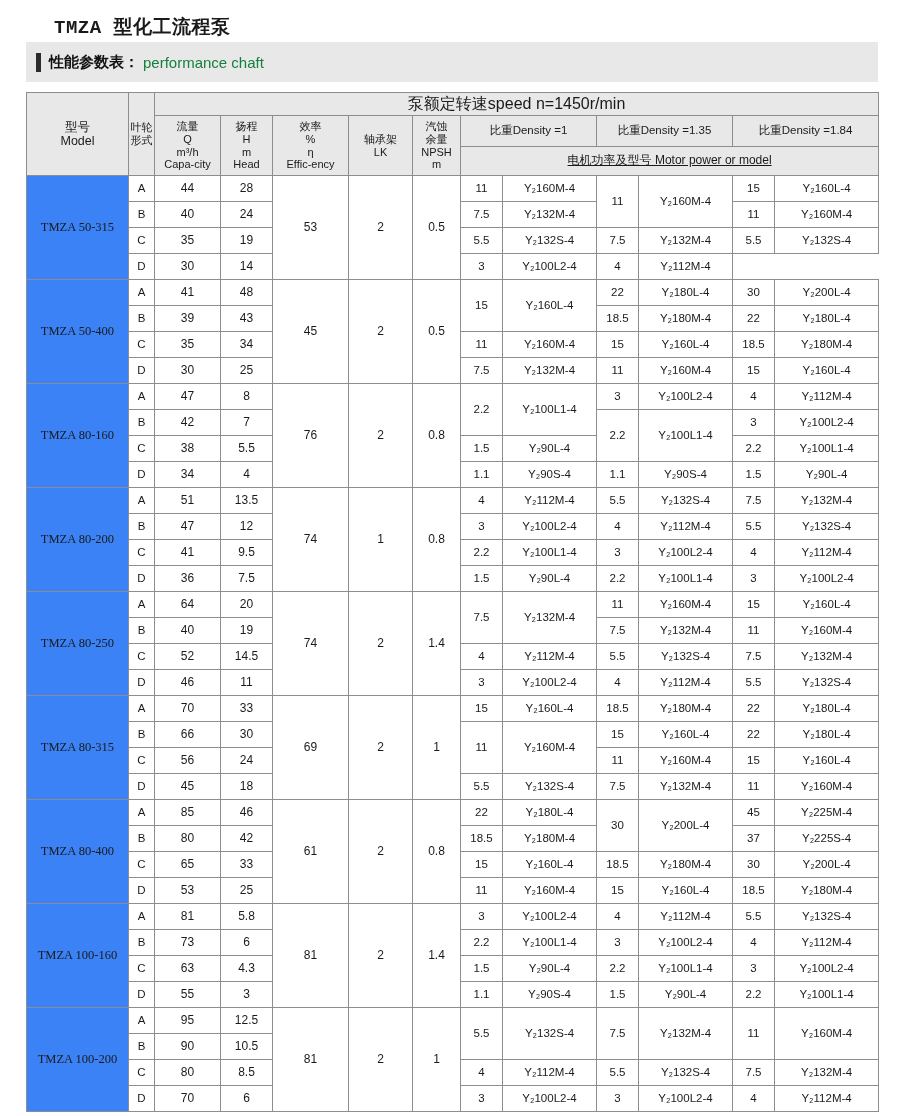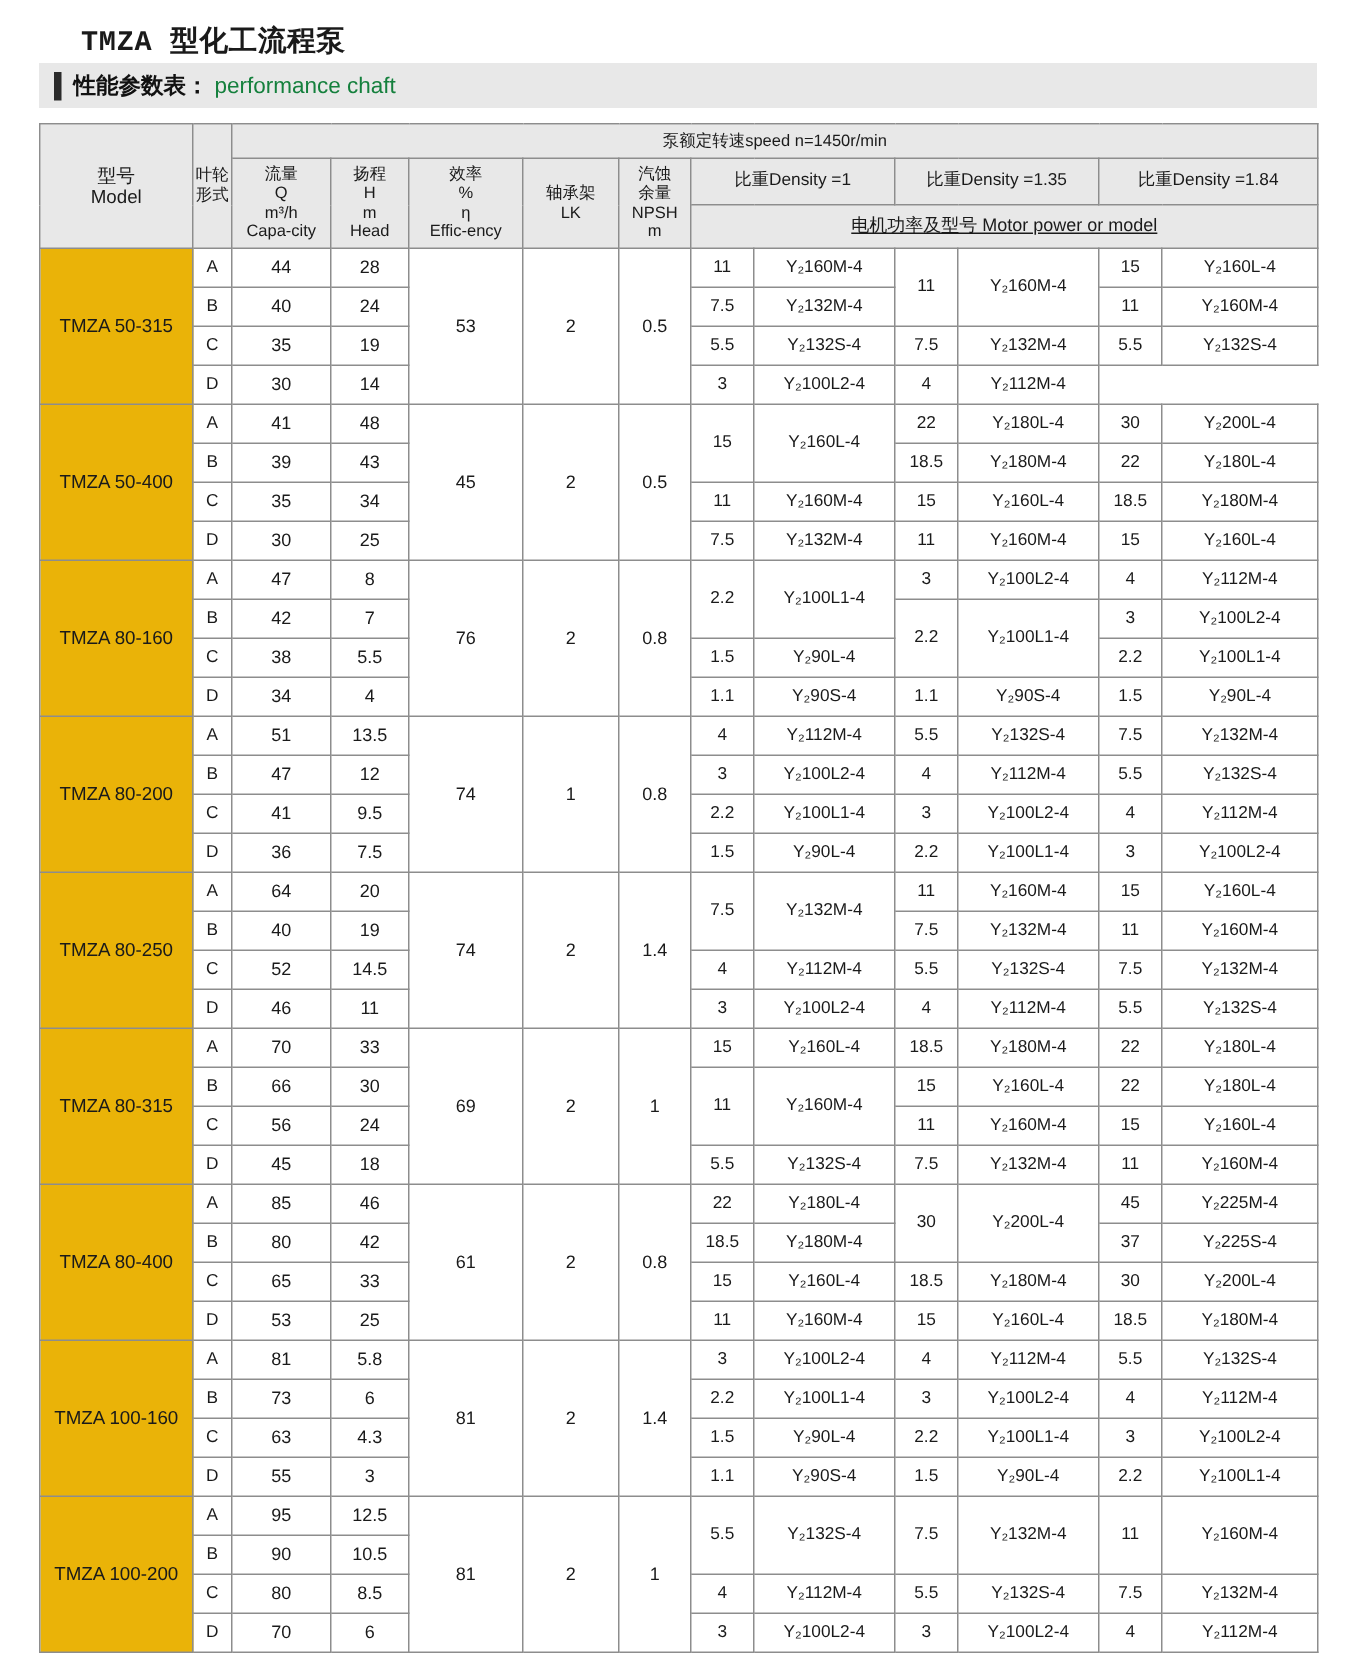--- a/index.html
+++ b/index.html
@@ -29,21 +29,21 @@
   }
   .title-en {
     font-size: 13.5px;
     margin: 0 0 10px 28px;
     color: #222;
   }
   .subtitle-row {
     display: flex;
     align-items: center;
     background: #e8e8e8;
-    height: 30px;
+    height: 40px;
     margin: 0 0 10px 0;
     padding-left: 10px;
   }
   .subtitle-bar {
     width: 5px;
     height: 19px;
     background: #2b2b2b;
     margin-right: 8px;
   }
   .subtitle-zh {
@@ -71,21 +71,21 @@
     padding: 0;
     line-height: 1.15;
     font-weight: normal;
   }
   thead td {
     background: #e8e8e8;
     font-size: 11px;
   }
   .hdr-speed {
     height: 22px;
-    font-size: 11px;
+    font-size: 16px;
     margin-left: 35px;
   }
   .hdr-model {
     font-size: 12.5px;
   }
   .hdr-model .zh { display: block; }
   .hdr-model .en { display: block; }
   .hdr-small {
     font-size: 11px;
     padding: 2px 0;
@@ -99,21 +99,22 @@
   .hdr-motor {
     height: 28px;
     font-size: 12px;
     text-decoration: underline;
   }
   tbody td {
     height: 25px;
   }
   td.model {
     font-size: 12.5px;
-    background: #eab308;
+    background: #3b82f6;
+    font-family: Liberation Serif, serif;
   }
   td.stage {
     font-size: 11.5px;
     width: 26px;
   }
   td.num {
     font-size: 12px;
   }
   td.motor-kw {
     font-size: 11.5px;

